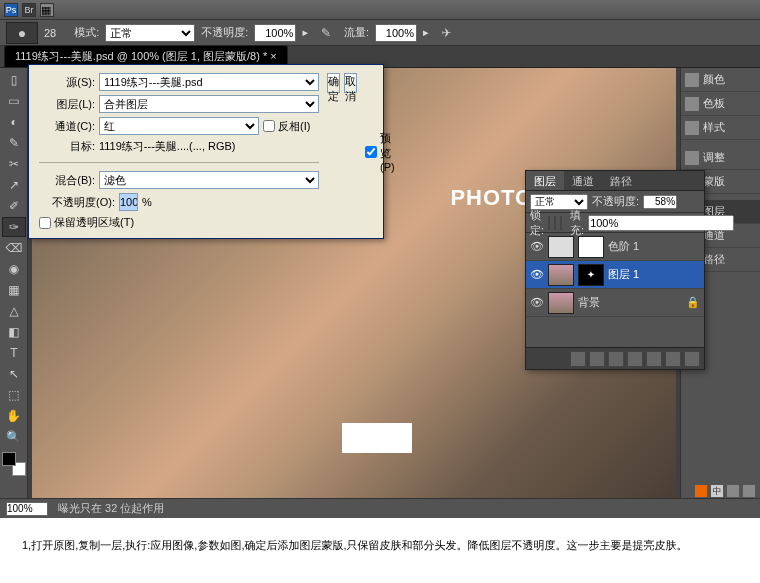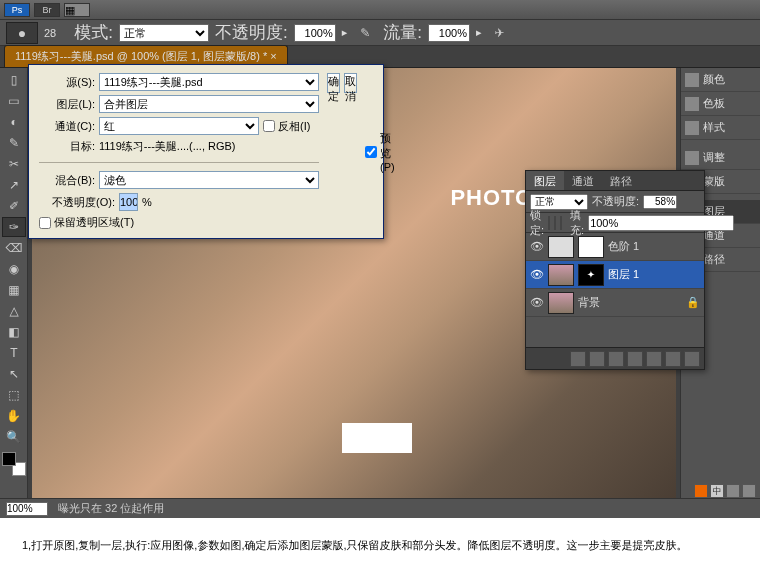--- a/index.html
+++ b/index.html
@@ -1,27 +1,27 @@
 <!DOCTYPE html>
 <html><head>
 <meta charset="utf-8">
 <style>
 *{margin:0;padding:0;box-sizing:border-box;font-family:"SimSun","Microsoft YaHei",sans-serif;font-size:11px}
 body{background:#fff;width:760px;height:583px;overflow:hidden}
 .ps-window{width:760px;height:518px;background:#535353;position:relative}
 .top-bar{height:20px;background:linear-gradient(#6a6a6a,#535353);border-bottom:1px solid #333;display:flex;align-items:center;padding:0 4px;gap:4px}
-.top-bar .icon{width:26px;height:14px;background:#888;border:1px solid #333}
+.top-bar .icon{width:14px;height:14px;background:#888;border:1px solid #333}
 .options-bar{height:26px;background:#535353;border-bottom:1px solid #333;display:flex;align-items:center;padding:0 6px;gap:6px;color:#ddd}
 .options-bar .brush-sample{width:32px;height:22px;background:#3a3a3a;border:1px solid #222;display:flex;align-items:center;justify-content:center;color:#ccc}
-.options-bar label{color:#ddd;font-size:17px}
+.options-bar label{color:#ddd;font-size:11px}
 .options-bar select,.options-bar input{font-size:11px;height:18px;border:1px solid #666;background:#fff}
 .options-bar select{width:90px}
 .options-bar input[type=text]{width:42px;text-align:right;padding:0 2px}
 .tab-bar{height:22px;background:#404040;border-bottom:1px solid #222;display:flex;align-items:flex-end;padding:0 4px}
-.doc-tab{background:#a16207;color:#ddd;padding:3px 10px;font-size:11px;border:1px solid #222;border-bottom:none;border-radius:3px 3px 0 0}
+.doc-tab{background:#000000;color:#ddd;padding:3px 10px;font-size:11px;border:1px solid #222;border-bottom:none;border-radius:3px 3px 0 0}
 .main-area{position:relative;height:430px;display:flex}
 .toolbox{width:28px;background:#535353;border-right:1px solid #333;display:flex;flex-direction:column;gap:1px;padding:2px}
 .tool{width:24px;height:20px;background:#535353;border:1px solid #535353;display:flex;align-items:center;justify-content:center;color:#ccc;cursor:pointer;font-size:12px}
 .tool.active{background:#3a3a3a;border:1px solid #222}
 .color-swatches{margin-top:4px;position:relative;width:24px;height:24px}
 .swatch-fg{position:absolute;width:14px;height:14px;background:#000;border:1px solid #888;top:0;left:0}
 .swatch-bg{position:absolute;width:14px;height:14px;background:#fff;border:1px solid #888;bottom:0;right:0}
 .canvas-area{flex:1;background:#404040;position:relative;overflow:hidden}
 .canvas-img{position:absolute;top:0;left:4px;right:4px;bottom:0;background:linear-gradient(135deg,#6b5a4a 0%,#8a7560 20%,#b89576 40%,#d4a887 50%,#b89576 60%,#6b5a4a 80%,#4a3e34 100%);}
 .watermark{position:absolute;top:100px;right:50px;color:#fff;font-family:Arial;text-align:right}

